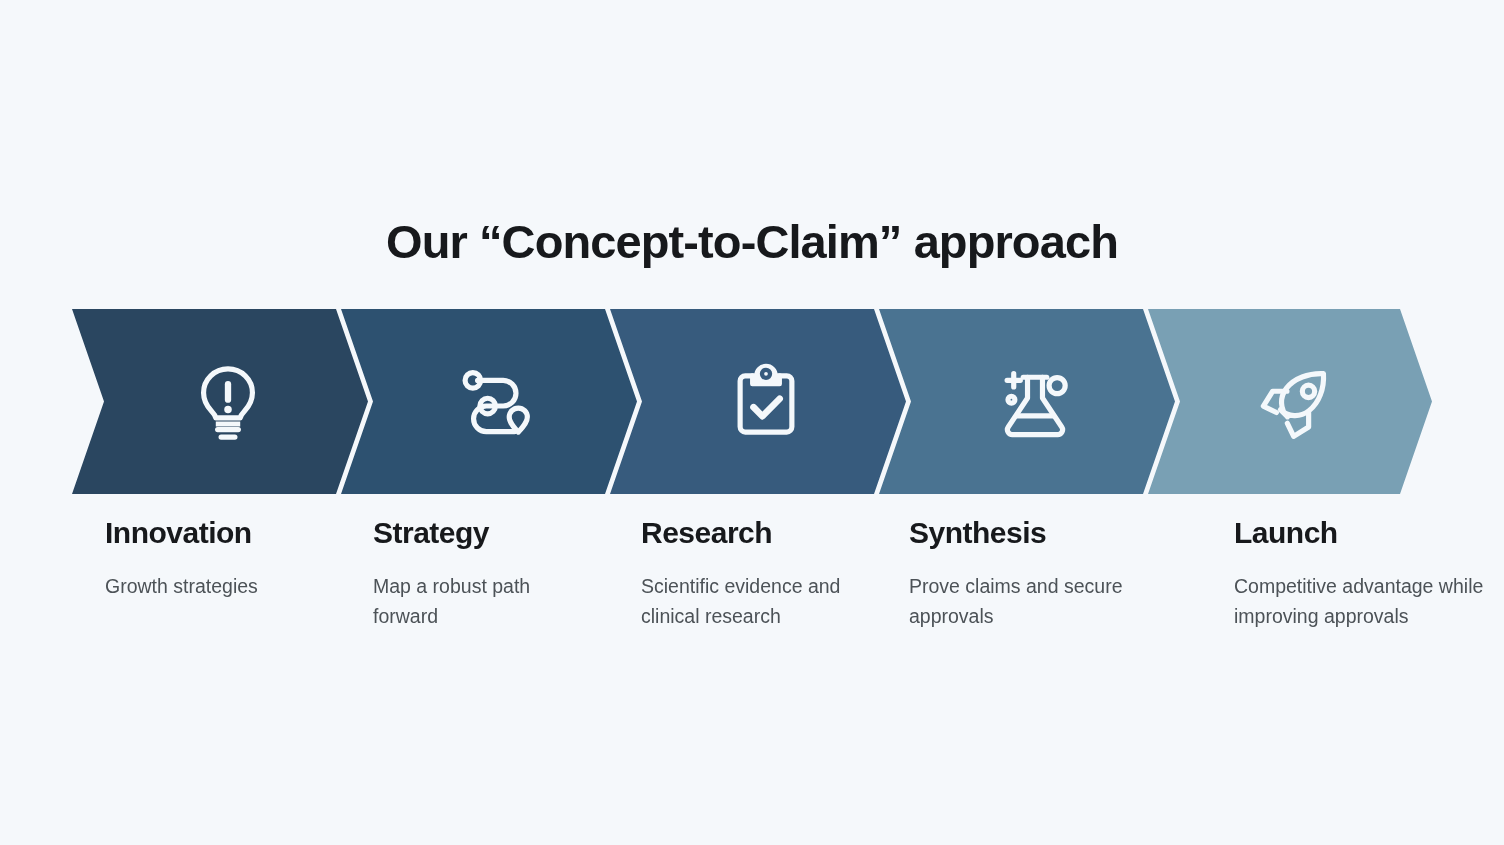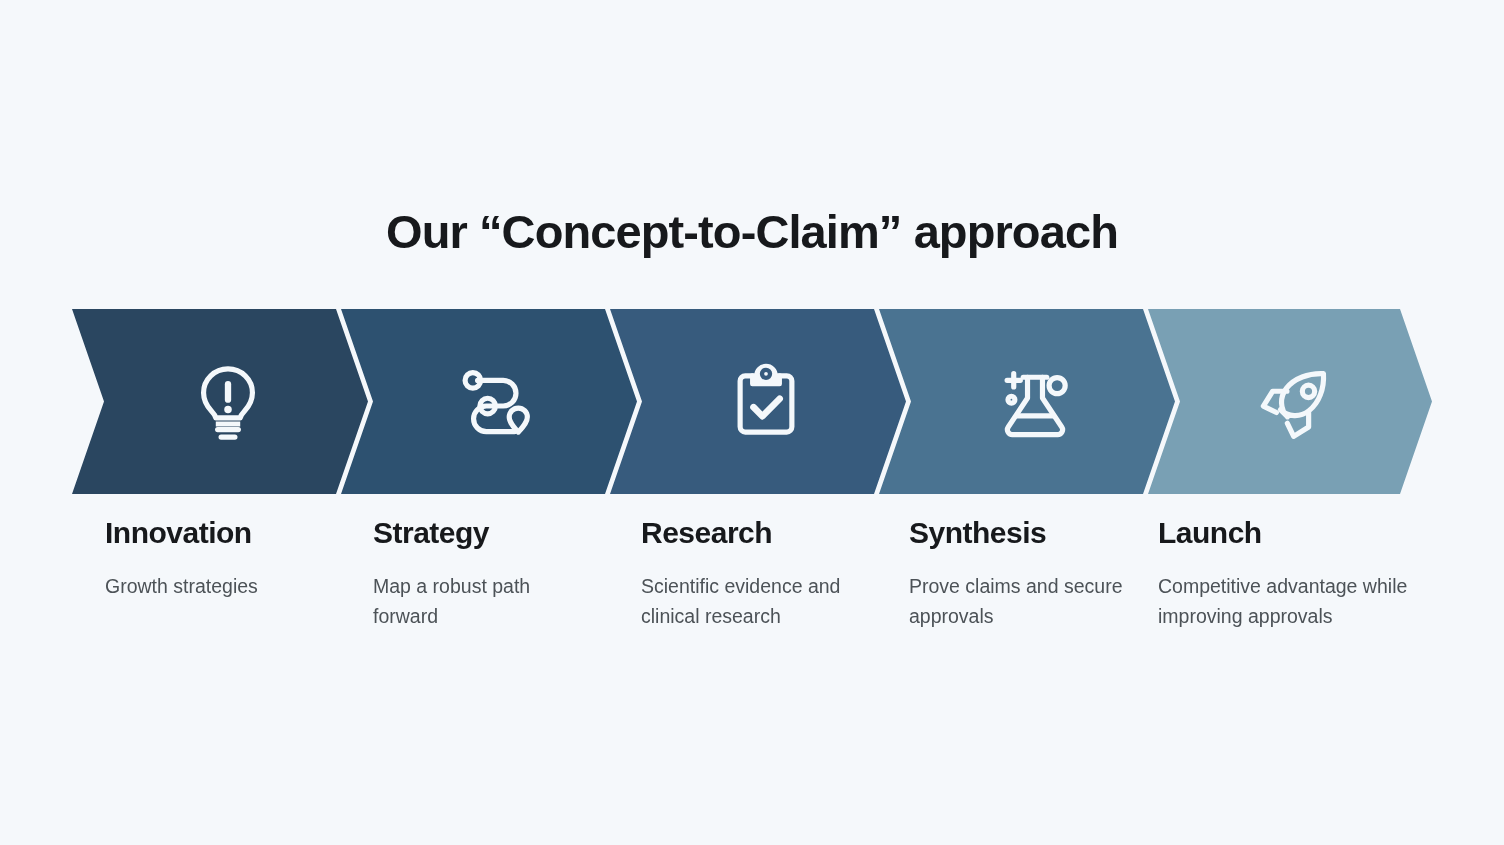--- a/index.html
+++ b/index.html
@@ -19,21 +19,21 @@
 
   .slide {
     position: absolute;
     inset: 0;
   }
 
   
   .title {
     position: absolute;
     left: 0;
-    top: 175px;
+    top: 185px;
     width: 1504px;
     text-align: center;
     font-size: 47px;
     font-weight: 700;
     letter-spacing: -0.9px;
     color: #17191c;
     line-height: 1.1;
   }
 
   
@@ -183,20 +183,20 @@
     <div class="label-col" style="left:909px; width:215px;">
       <p class="step-title" style="color: rgb(23, 25, 28);">Synthesis</p>
       <p class="step-desc" style="color: rgb(76, 82, 87);">Prove claims and secure approvals</p>
     </div>
 
     <div class="label-col" style="left:641px; width:240px;">
       <p class="step-title" style="color: rgb(23, 25, 28);">Research</p>
       <p class="step-desc" style="color: rgb(76, 82, 87);">Scientific evidence and clinical research</p>
     </div>
 
-    <div class="label-col" style="left:1158px; width:250px;">
+    <div class="label-col" style="left:1234px; width:250px;">
       <p class="step-title" style="color: rgb(23, 25, 28);">Launch</p>
       <p class="step-desc" style="color: rgb(76, 82, 87);">Competitive advantage while improving approvals</p>
     </div>
 
   </div>
 
 </div>
 
 </body></html>

